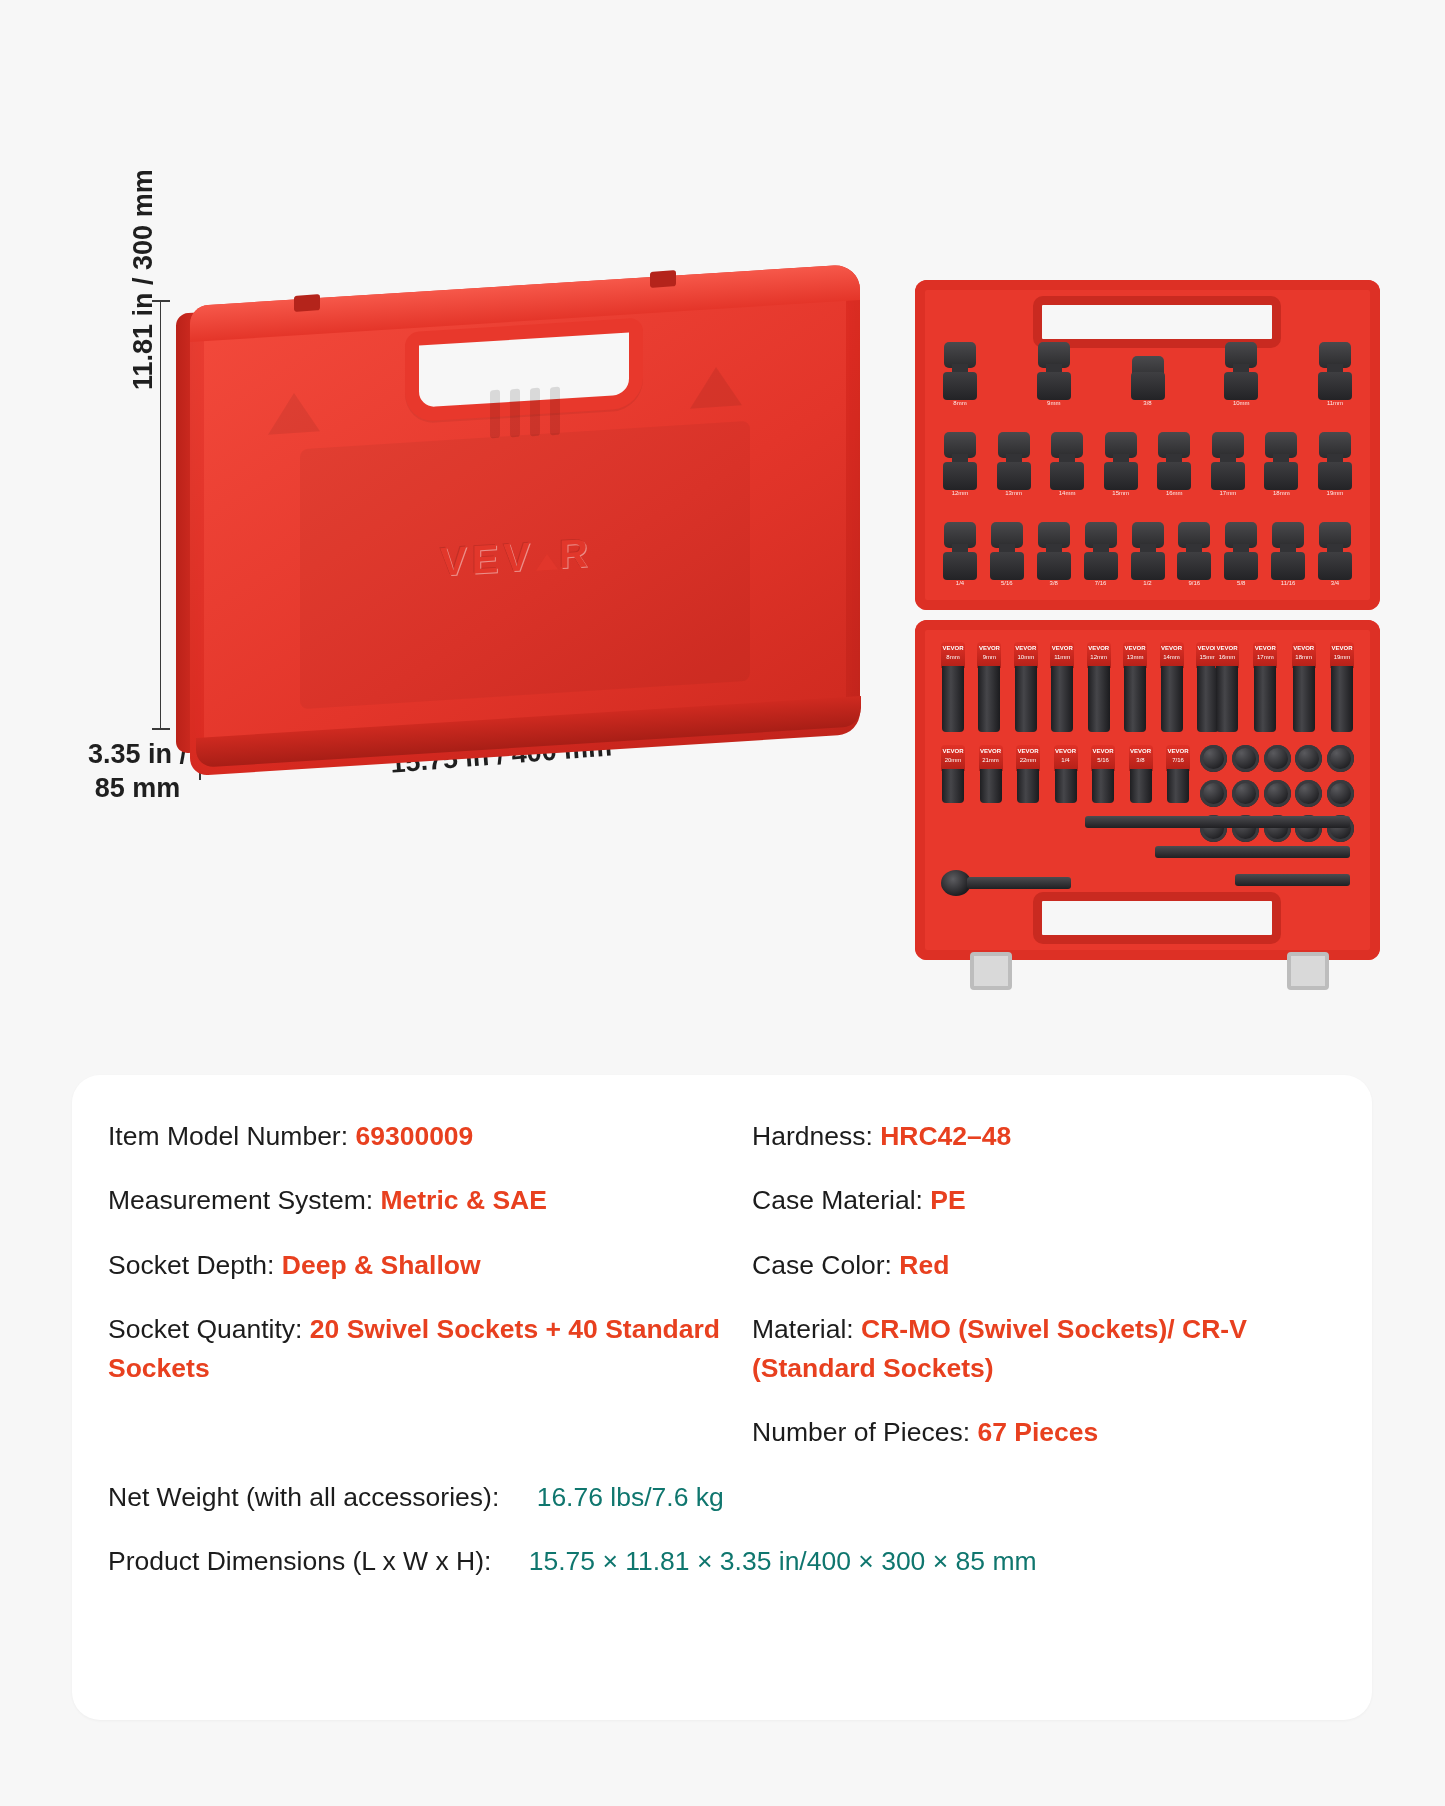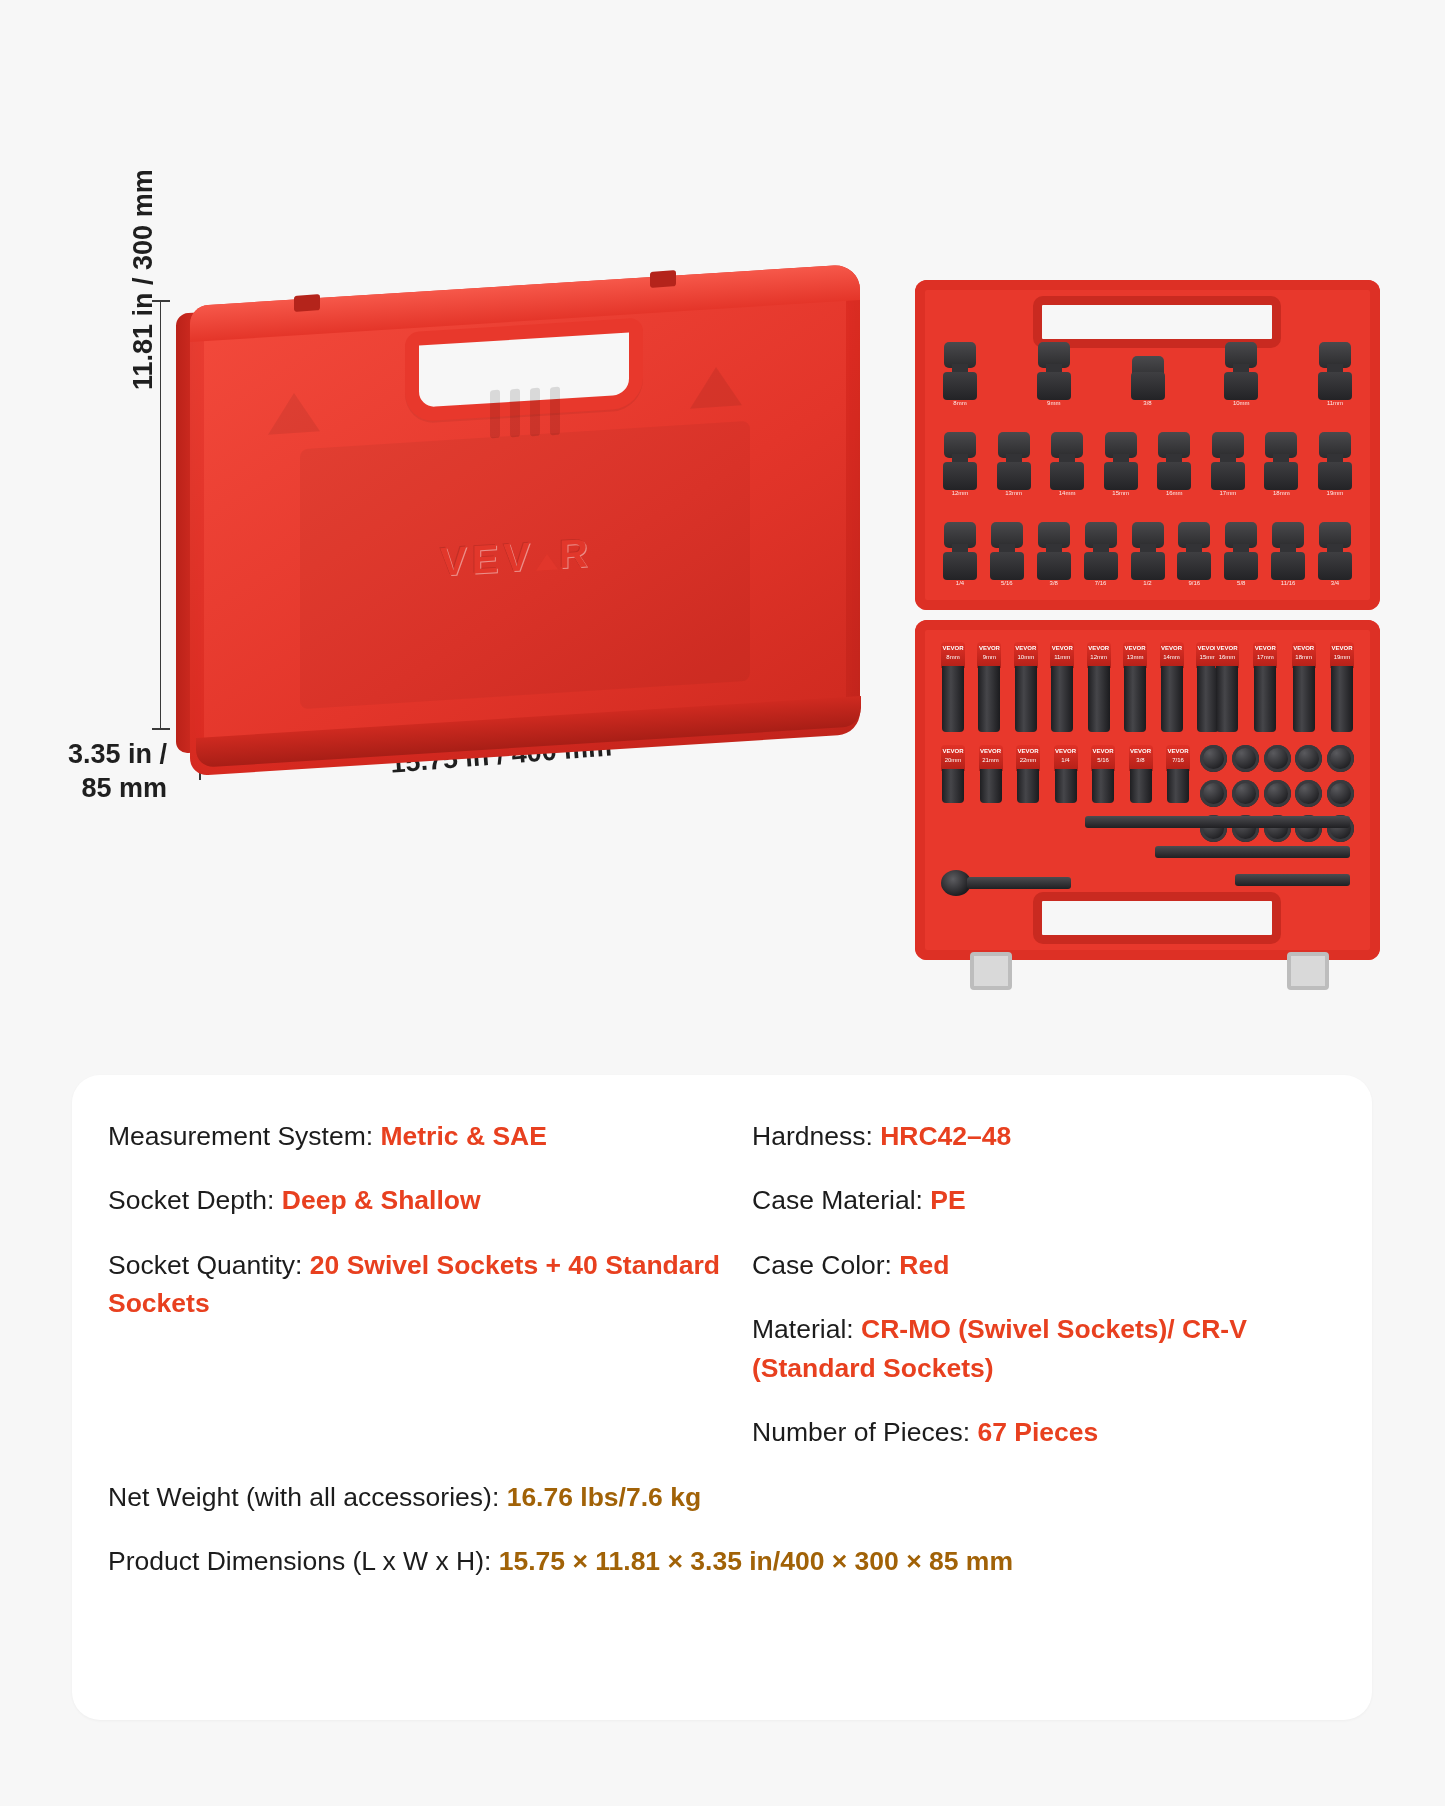--- a/index.html
+++ b/index.html
@@ -169,24 +169,24 @@
     top: 390px;
     transform: rotate(-90deg);
     transform-origin: left top;
   }
   .dim-width {
     left: 390px;
     top: 740px;
     transform: rotate(-4.5deg);
   }
   .dim-depth {
-    left: 68px;
+    left: 88px;
     top: 738px;
     line-height: 1.25;
-    text-align: right;
+    text-align: center;
   }
 
   
   .case-open {
     position: absolute;
     left: 915px;
     top: 280px;
     width: 465px;
     height: 680px;
   }
@@ -351,22 +351,23 @@
     color: #e8401f;
     font-weight: bold;
   }
   .spec-full {
     font-size: 26.5px;
     line-height: 1.45;
     margin-bottom: 26px;
     color: #1c1c1c;
   }
   .spec-full .val {
-    color: #a16207;
-    font-weight: bold;
+    color: #0f766e;
+    font-weight: normal;
+    margin-left: 30px;
   }
 </style>
 </head>
 <body>
 
 <div class="page">
 
   <div class="hero">
 
     <div class="dim-line dim-v" style="left:160px; top:300px; height:430px;"></div>
@@ -710,20 +711,24 @@
       <div class="tray-clip clip-r"></div>
     </div>
   </div>
 
   <div class="spec-card">
     <div class="spec-inner">
 
       <div class="spec-cols">
         <div class="spec-col-left">
           <div class="spec-line">
+            <span>Item Model Number:</span>
+            <span class="val">69300009</span>
+          </div>
+          <div class="spec-line">
             <span>Measurement System:</span>
             <span class="val">Metric &amp; SAE</span>
           </div>
           <div class="spec-line">
             <span>Socket Depth:</span>
             <span class="val">Deep &amp; Shallow</span>
           </div>
           <div class="spec-line">
             <span>Socket Quantity:</span>
             <span class="val">20 Swivel Sockets + 40 Standard Sockets</span>

